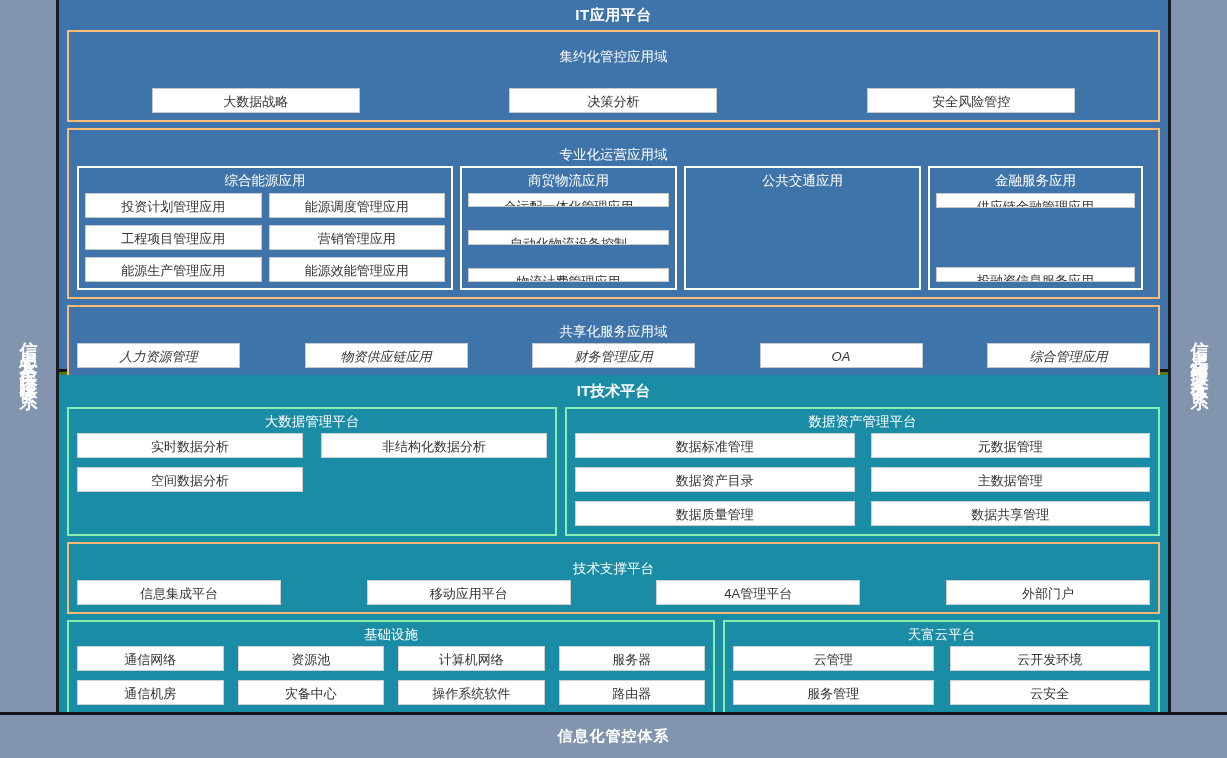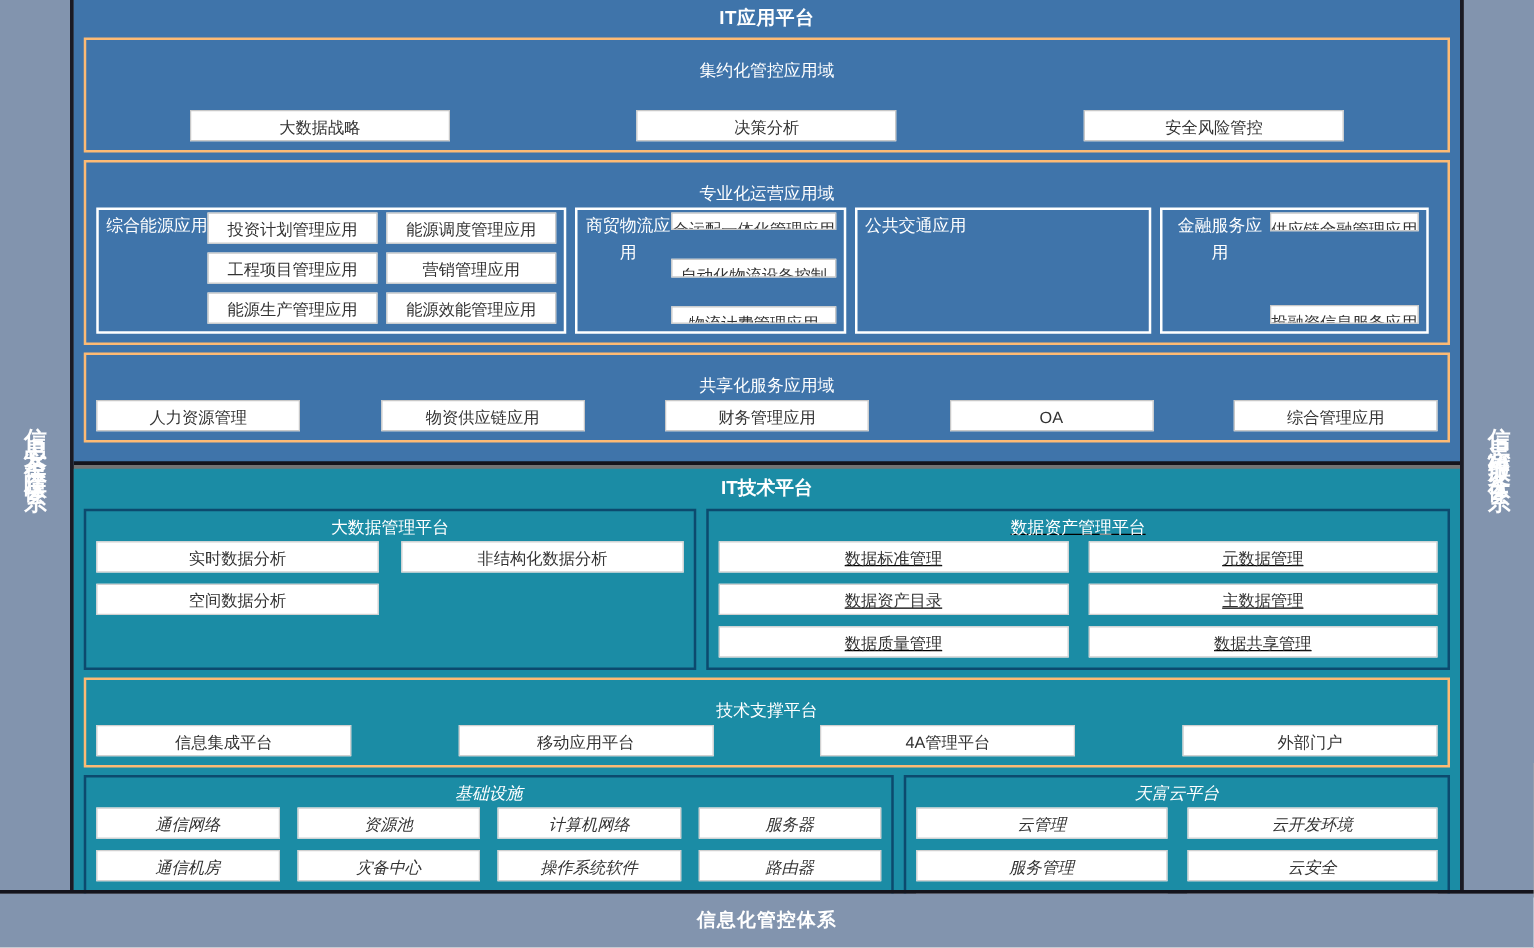--- a/index.html
+++ b/index.html
@@ -6,21 +6,21 @@
   html, body {
     width: 1227px; height: 758px;
     background: #ffffff;
     font-family: "Liberation Sans", "DejaVu Sans", sans-serif;
     overflow: hidden;
   }
 
   #root {
     position: relative;
     width: 1227px; height: 718px;
-    background: #737373;
+    background: #4d7c0f;
   }
 
   
   .side-bar {
     position: absolute;
     top: 0;
     width: 56px;
     height: 712px;
     background: #8294ae;
     display: flex;
@@ -111,21 +111,21 @@
   
   #domain-professional .cols {
     display: flex;
     gap: 7px;
     align-items: stretch;
   }
   .sub-col {
     border: 2px solid #ffffff;
     padding: 2px 6px 6px 6px;
     display: flex;
-    flex-direction: row;
+    flex-direction: column;
   }
   .sub-col .sub-title {
     text-align: center;
     color: #ffffff;
     font-size: 13.5px;
     line-height: 21px;
     margin-bottom: 2px;
   }
   .sub-col .sub-items {
     display: flex;
@@ -138,21 +138,21 @@
     grid-template-columns: 1fr 1fr;
     gap: 7px;
     flex: 1;
   }
   .col-energy  { flex: 0 0 376px; }
   .col-trade   { flex: 0 0 217px; }
   .col-transit { flex: 0 0 237px; }
   .col-finance { flex: 0 0 215px; }
 
   
-  #domain-shared .pill-row { gap: 0; justify-content: space-between; }
+  #domain-shared .pill-row { gap: 0; justify-content: space-between; font-style: italic; }
   #domain-shared .pill { flex: 0 0 163px; }
 
   
   #tech-platform {
     position: absolute;
     left: 0; top: 375px;
     width: 1109px;
     height: 337px;
     background: #1b8ca5;
     padding: 0 8px;
@@ -166,40 +166,40 @@
   }
   #tech-platform .domain-box { background: #1b8ca5; }
   #tech-platform .pill { border: 1px solid #d0d0d0; }
 
   .tech-row-top {
     display: flex;
     gap: 8px;
     margin-bottom: 6px;
   }
   .tech-group {
-    border: 2px solid #0c4a6e;
+    border: 2px solid #86efac;
     padding: 2px 8px 8px 8px;
   }
   .tech-group .g-title {
     text-align: center;
     color: #ffffff;
     font-size: 13.5px;
     line-height: 22px;
   }
   .grid-2x2 { display: grid; grid-template-columns: 1fr 1fr; gap: 9px 18px; }
   .grid-2x3 { display: grid; grid-template-columns: 1fr 1fr; gap: 9px 16px; }
   .grid-2x4 { display: grid; grid-template-columns: 1fr 1fr 1fr 1fr; gap: 9px 14px; }
 
   .g-bigdata { flex: 0 0 490px; }
-  .g-dataasset { flex: 1 1 auto; text-decoration: underline; }
+  .g-dataasset { flex: 1 1 auto; }
 
   #tech-support .pill-row { gap: 0; justify-content: space-between; }
   #tech-support .pill { flex: 0 0 204px; }
 
-  .tech-row-bottom { display: flex; gap: 8px; font-style: italic; }
+  .tech-row-bottom { display: flex; gap: 8px; }
   .g-infra { flex: 0 0 648px; }
   .g-cloud { flex: 1 1 auto; }
 
   
   #bottom-banner {
     position: absolute;
     left: 0; top: 715px;
     width: 1227px;
     height: 43px;
     background: #8294ae;

